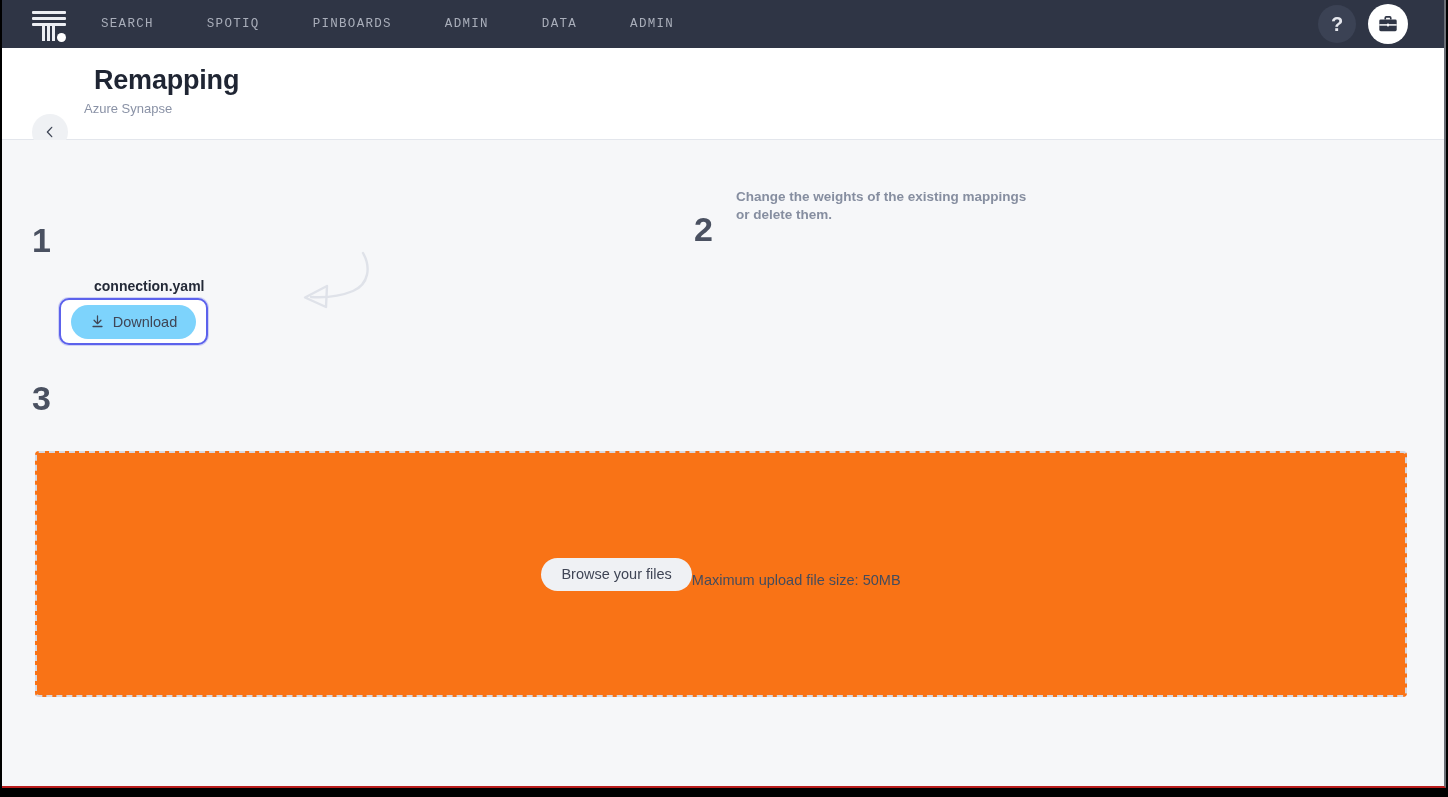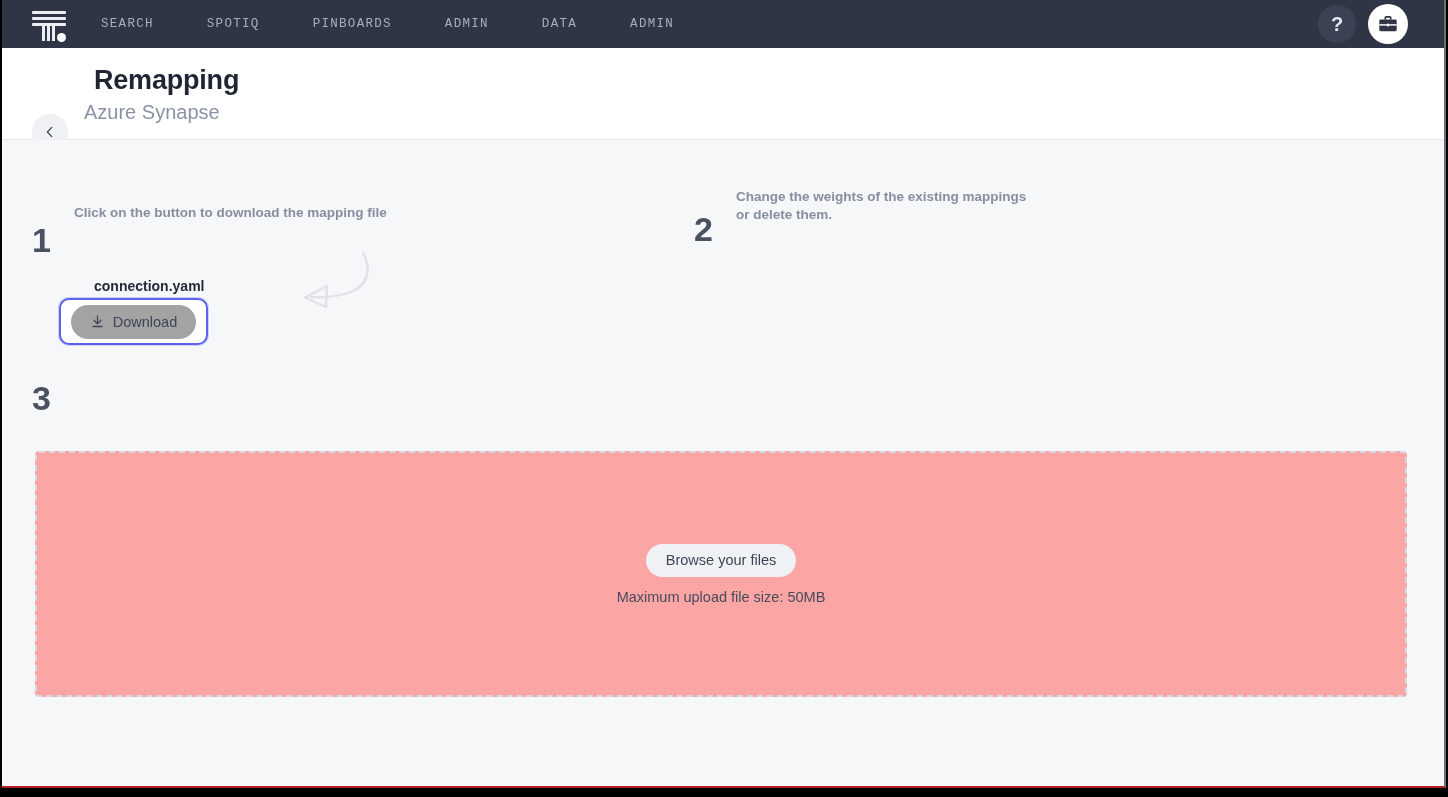--- a/index.html
+++ b/index.html
@@ -141,21 +141,21 @@
     left: 82px; top: 17px;
     font-size: 27px;
     font-weight: bold;
     color: #1f2533;
     letter-spacing: -0.2px;
     margin-left: 10px;
   }
   .page-subtitle {
     position: absolute;
     left: 82px; top: 53px;
-    font-size: 20px;
+    font-size: 13px;
     color: #8a92a6;
   }
 
   
   .body-area {
     position: absolute;
     left: 0; top: 140px;
     width: 1444px; height: 648px;
     background: #f6f7f9;
   }
@@ -217,21 +217,21 @@
     border-radius: 10px;
     background: #ffffff;
     display: flex;
     align-items: center;
     justify-content: center;
     box-shadow: 0 0 0 1px rgba(92,98,236,0.25);
   }
   .download-btn {
     width: 125px; height: 34px;
     border-radius: 17px;
-    background: #a3a3a3;
+    background: #7dd3fc;
     display: flex;
     align-items: center;
     justify-content: center;
     cursor: pointer;
     border: none;
     padding: 0;
   }
   .dl-icon { margin-right: 8px; display: flex; }
   .dl-label {
     font-size: 14.5px;
@@ -243,25 +243,25 @@
     position: absolute;
     left: 295px; top: 110px;
     pointer-events: none;
   }
 
   
   .dropzone {
     position: absolute;
     left: 33px; top: 311px;
     width: 1372px; height: 246px;
-    background: #fca5a5;
+    background: #f97316;
     border: 2px dashed #d5d9e3;
     border-radius: 4px;
     display: flex;
-    flex-direction: column;
+    flex-direction: row;
     align-items: center;
     justify-content: center;
   }
   .browse-btn {
     min-width: 148px;
     height: 33px;
     padding: 0 20px;
     border-radius: 17px;
     background: #eff1f4;
     border: none;
@@ -327,21 +327,20 @@
       </div>
       <div class="page-title">Remapping</div>
       <div class="page-subtitle">Azure Synapse</div>
     </div>
 
     <div class="body-area">
 
       <div class="step" id="step1">
         <div class="step-num">1</div>
         <div class="step-text">
-          <div class="step-desc">Click on the button to download the mapping file</div>
         </div>
       </div>
 
       <div class="step" id="step2">
         <div class="step-num">2</div>
         <div class="step-text">
           <div class="step-desc">Change the weights of the existing mappings or delete them.</div>
         </div>
       </div>
 

